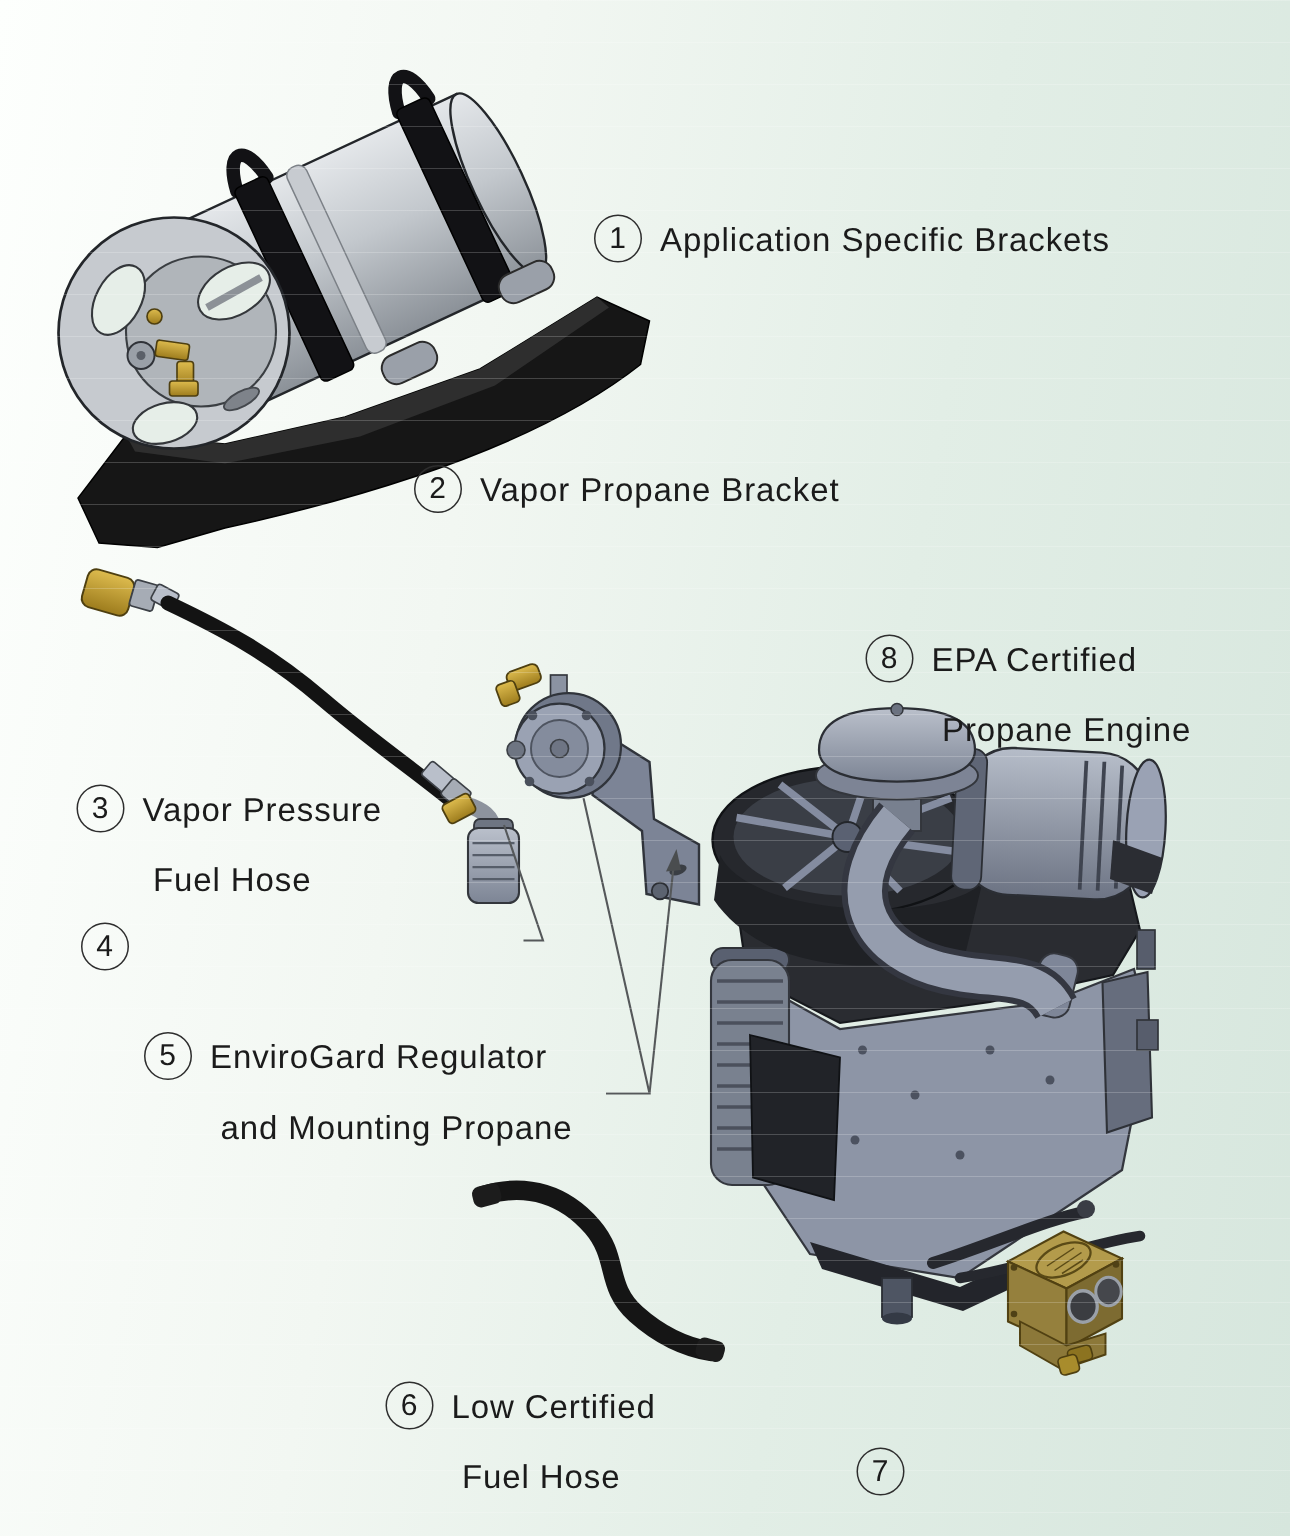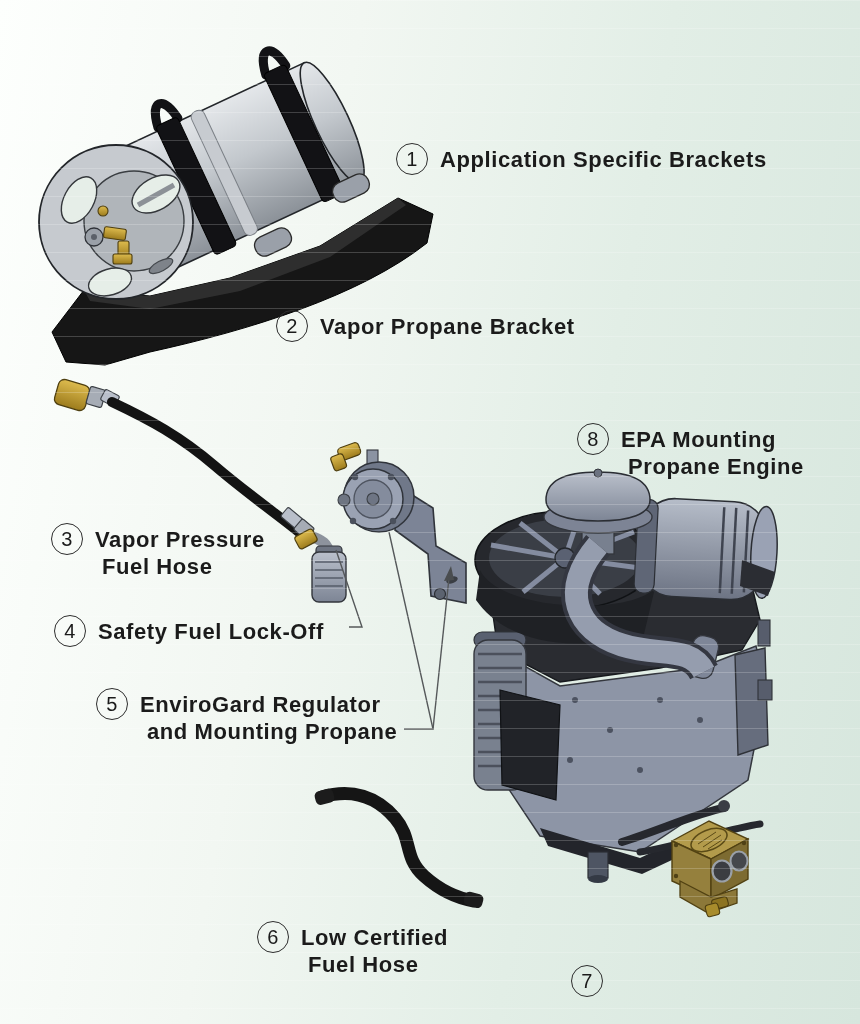--- a/index.html
+++ b/index.html
@@ -21,22 +21,22 @@
     display:flex;align-items:flex-start;
     color:#1b1b1b;font-size:22px;line-height:27px;letter-spacing:0.6px;
     white-space:nowrap;
   }
   .badge{
     flex:0 0 auto;width:32px;height:32px;margin-top:-3px;
     border:1.7px solid #2e2e2e;border-radius:50%;
     display:flex;align-items:center;justify-content:center;
     font-size:20px;box-sizing:border-box;
   }
-  .callout .text{margin-left:12px;display:flex;flex-direction:column;font-weight:bold;}
-  .line2{padding-left:7px;}
+  .callout .text{margin-left:12px;display:flex;flex-direction:column;}
+  .line2{padding-left:7px;margin-top:20px;}
   .line2:empty{display:none;}
   #c1{left:396px;top:146px;}
   #c2{left:276px;top:313px;}
   #c3{left:51px;top:526px;}
   #c4{left:54px;top:618px;}
   #c5{left:96px;top:691px;}
   #c6{left:257px;top:924px;}
   #c7{left:571px;top:968px;}
   #c8{left:577px;top:426px;}
 </style>
@@ -272,23 +272,20 @@
   </div>
   <div class="callout" id="c3">
     <span class="badge">3</span>
     <span class="text">
         <span class="line1">Vapor Pressure</span>
         <span class="line2">Fuel Hose</span>
       </span>
   </div>
   <div class="callout" id="c4">
     <span class="badge">4</span>
-    <span class="text">
-        <span class="line1">Safety Fuel Lock-Off</span>
-      </span>
   </div>
   <div class="callout" id="c5">
     <span class="badge">5</span>
     <span class="text">
         <span class="line1">EnviroGard Regulator</span>
         <span class="line2">and Mounting Propane</span>
       </span>
   </div>
   <div class="callout" id="c6">
     <span class="badge">6</span>
@@ -296,18 +293,18 @@
         <span class="line1">Low Certified</span>
         <span class="line2">Fuel Hose</span>
       </span>
   </div>
   <div class="callout" id="c7">
     <span class="badge">7</span>
   </div>
   <div class="callout" id="c8">
     <span class="badge">8</span>
     <span class="text">
-        <span class="line1">EPA Mounting</span>
+        <span class="line1">EPA Certified</span>
         <span class="line2">Propane Engine</span>
       </span>
   </div>
 
 </div>
 
 </body></html>

